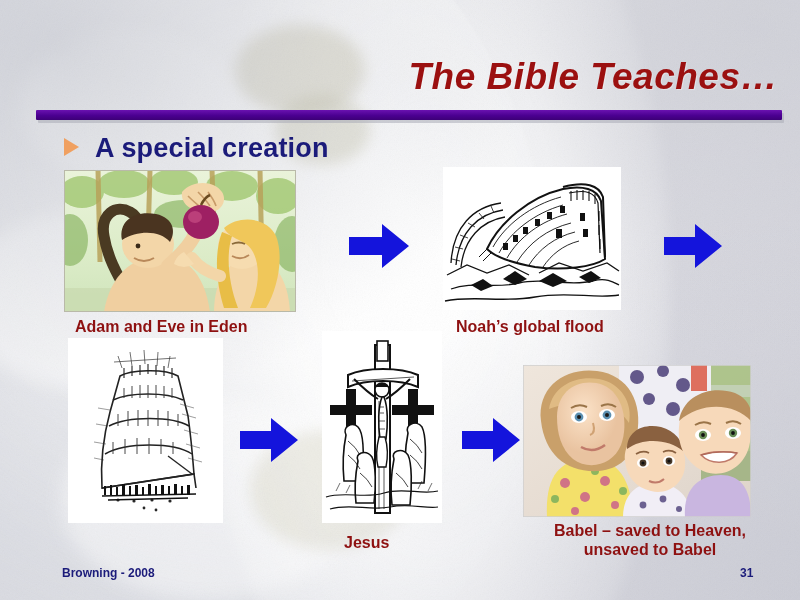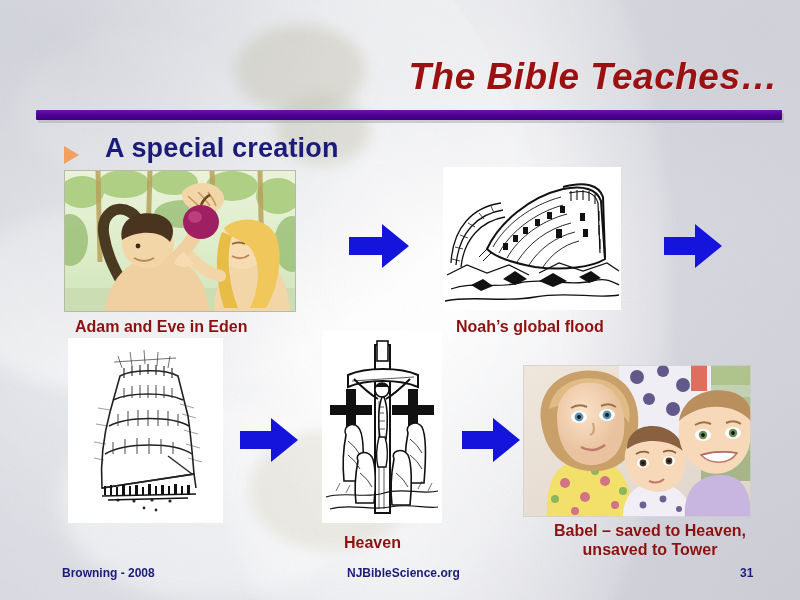--- a/index.html
+++ b/index.html
@@ -48,21 +48,21 @@
     text-shadow:1px 1px 0 rgba(255,255,255,.35);
   }
   #titlebar{
     position:absolute;left:36px;top:110px;width:746px;height:10px;
     background:linear-gradient(#6a12b0,#4b0091 55%,#3d0077);
     border-radius:1px;
     box-shadow:2px 3px 0 rgba(170,172,182,.55);
   }
 
   
-  #bullet-row{position:absolute;left:64px;top:133px;display:flex;align-items:flex-end;gap:26px;}
+  #bullet-row{position:absolute;left:64px;top:133px;display:flex;align-items:flex-start;gap:16px;}
   .bullet-tri{
     width:0;height:0;border-left:15px solid #f0a060;
     border-top:9px solid transparent;border-bottom:9px solid transparent;
     margin-top:5px;
   }
   #bullet-text{font-size:27px;font-weight:bold;color:#1b1b7a;letter-spacing:.2px;}
 
   
   .cap{position:absolute;color:#8e1111;font-weight:bold;font-size:16px;line-height:19px;}
   #cap-adam{left:75px;top:317px;}
@@ -548,23 +548,22 @@
         <circle cx="210" cy="68" r="4.2" fill="#6a8f5a"></circle>
         <circle cx="210" cy="68" r="1.9" fill="#111"></circle>
       <path d="M172 60 q8 -5 16 -1" stroke="#9a7448" stroke-width="2" fill="none"></path>
       <path d="M203 58 q8 -4 15 1" stroke="#9a7448" stroke-width="2" fill="none"></path>
       <path d="M178 90 C188 100 206 100 214 88 C204 86 188 86 178 90 Z" fill="#fff" stroke="#c07a6a" stroke-width="1.6"></path>
       <path d="M178 90 q18 -5 36 -2" stroke="#b06a5a" stroke-width="1.4" fill="none"></path>
       <rect x="0" y="0" width="228" height="152" fill="none" stroke="#cfcfcf" stroke-width="1.5"></rect>
     </svg>
   </div>
 
-  <div class="cap" id="cap-jesus">Heaven</div>
+  <div class="cap" id="cap-jesus">Jesus</div>
   <div class="cap" id="cap-people">
     <div>Babel – saved to Heaven,</div>
-    <div>unsaved to Tower</div>
+    <div>unsaved to Babel</div>
   </div>
 
   <div class="foot" id="foot-left">Browning - 2008</div>
-  <div class="foot" id="foot-center">NJBibleScience.org</div>
   <div class="foot" id="foot-right">31</div>
 
 </div>
 
 </body></html>

